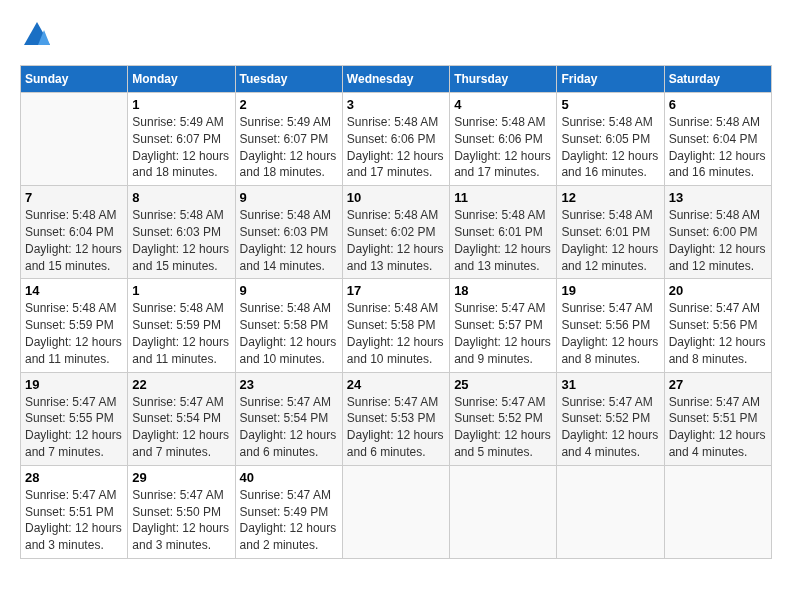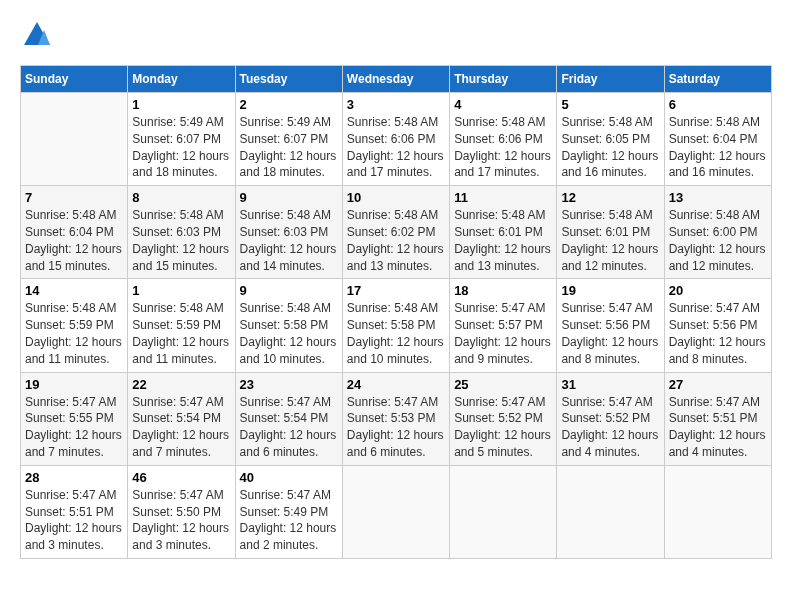--- a/index.html
+++ b/index.html
@@ -323,21 +323,21 @@
       </tr>
       <tr>
         <td>
           <span class="day-number">28</span>
           <div class="day-info" style="white-space: pre-line;">Sunrise: 5:47 AM
 Sunset: 5:51 PM
 Daylight: 12 hours
 and 3 minutes.</div>
         </td>
         <td>
-          <span class="day-number">46</span>
+          <span class="day-number">29</span>
           <div class="day-info" style="white-space: pre-line;">Sunrise: 5:47 AM
 Sunset: 5:50 PM
 Daylight: 12 hours
 and 3 minutes.</div>
         </td>
         <td>
           <span class="day-number">40</span>
           <div class="day-info" style="white-space: pre-line;">Sunrise: 5:47 AM
 Sunset: 5:49 PM
 Daylight: 12 hours

